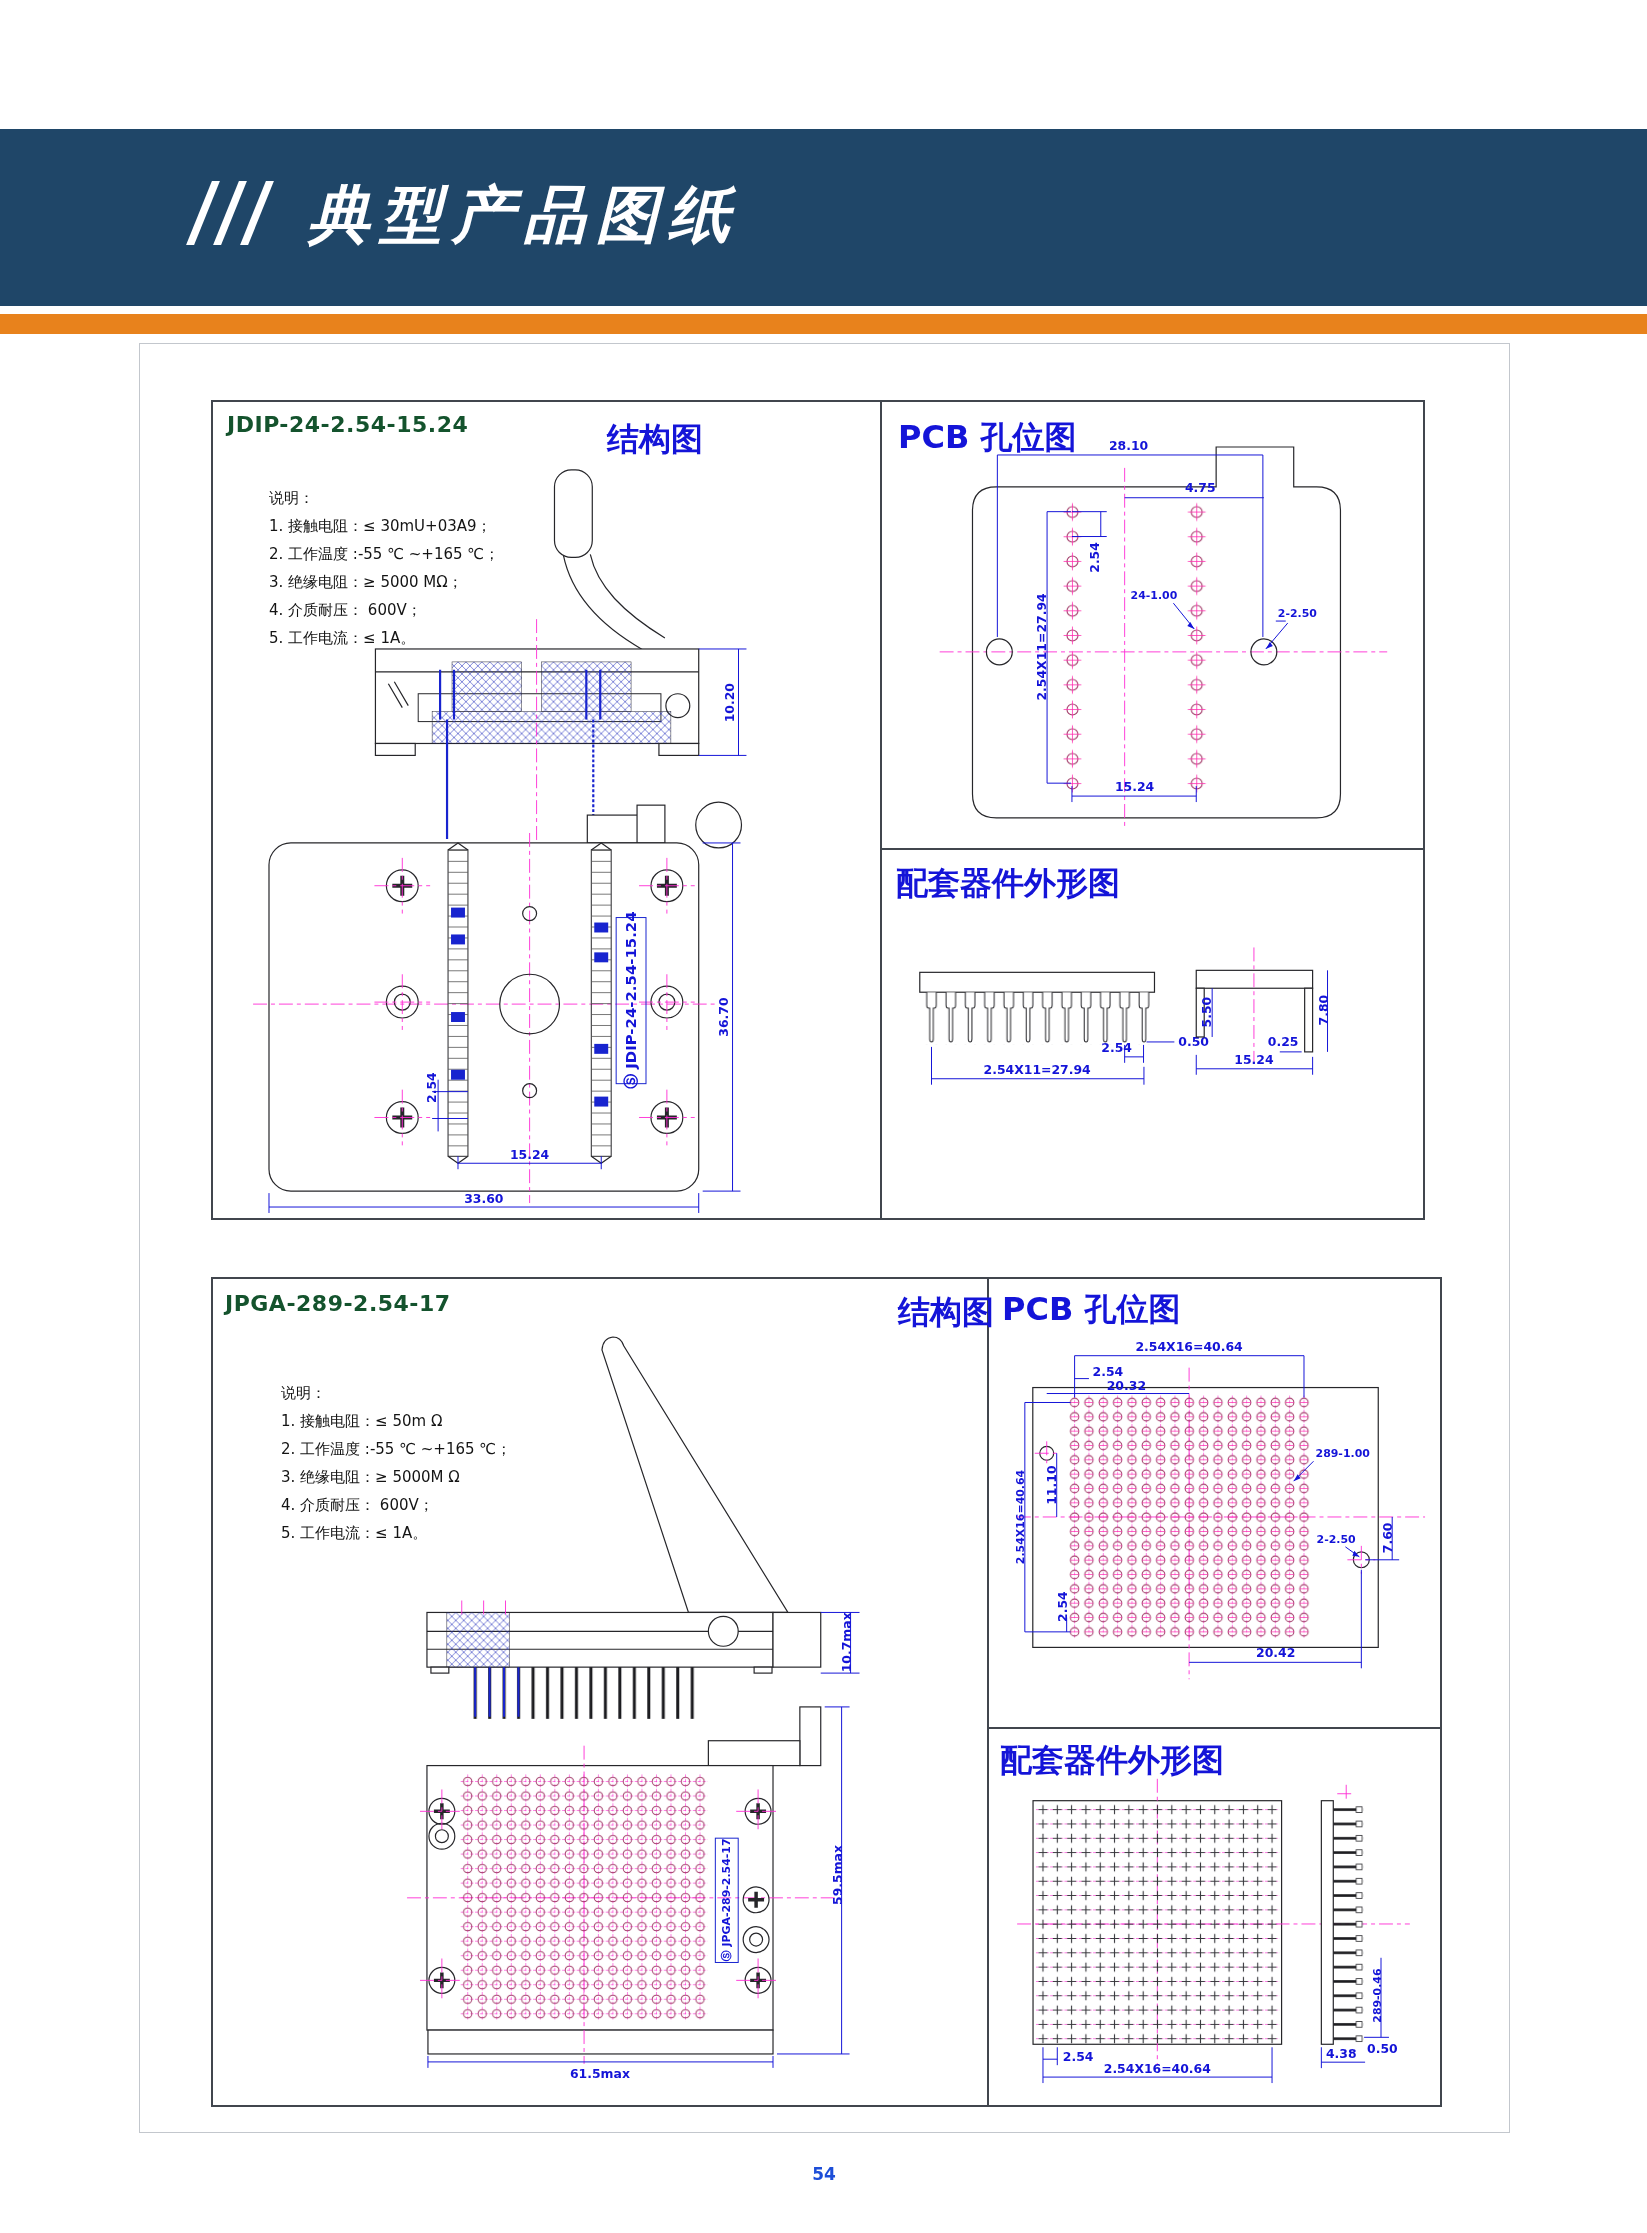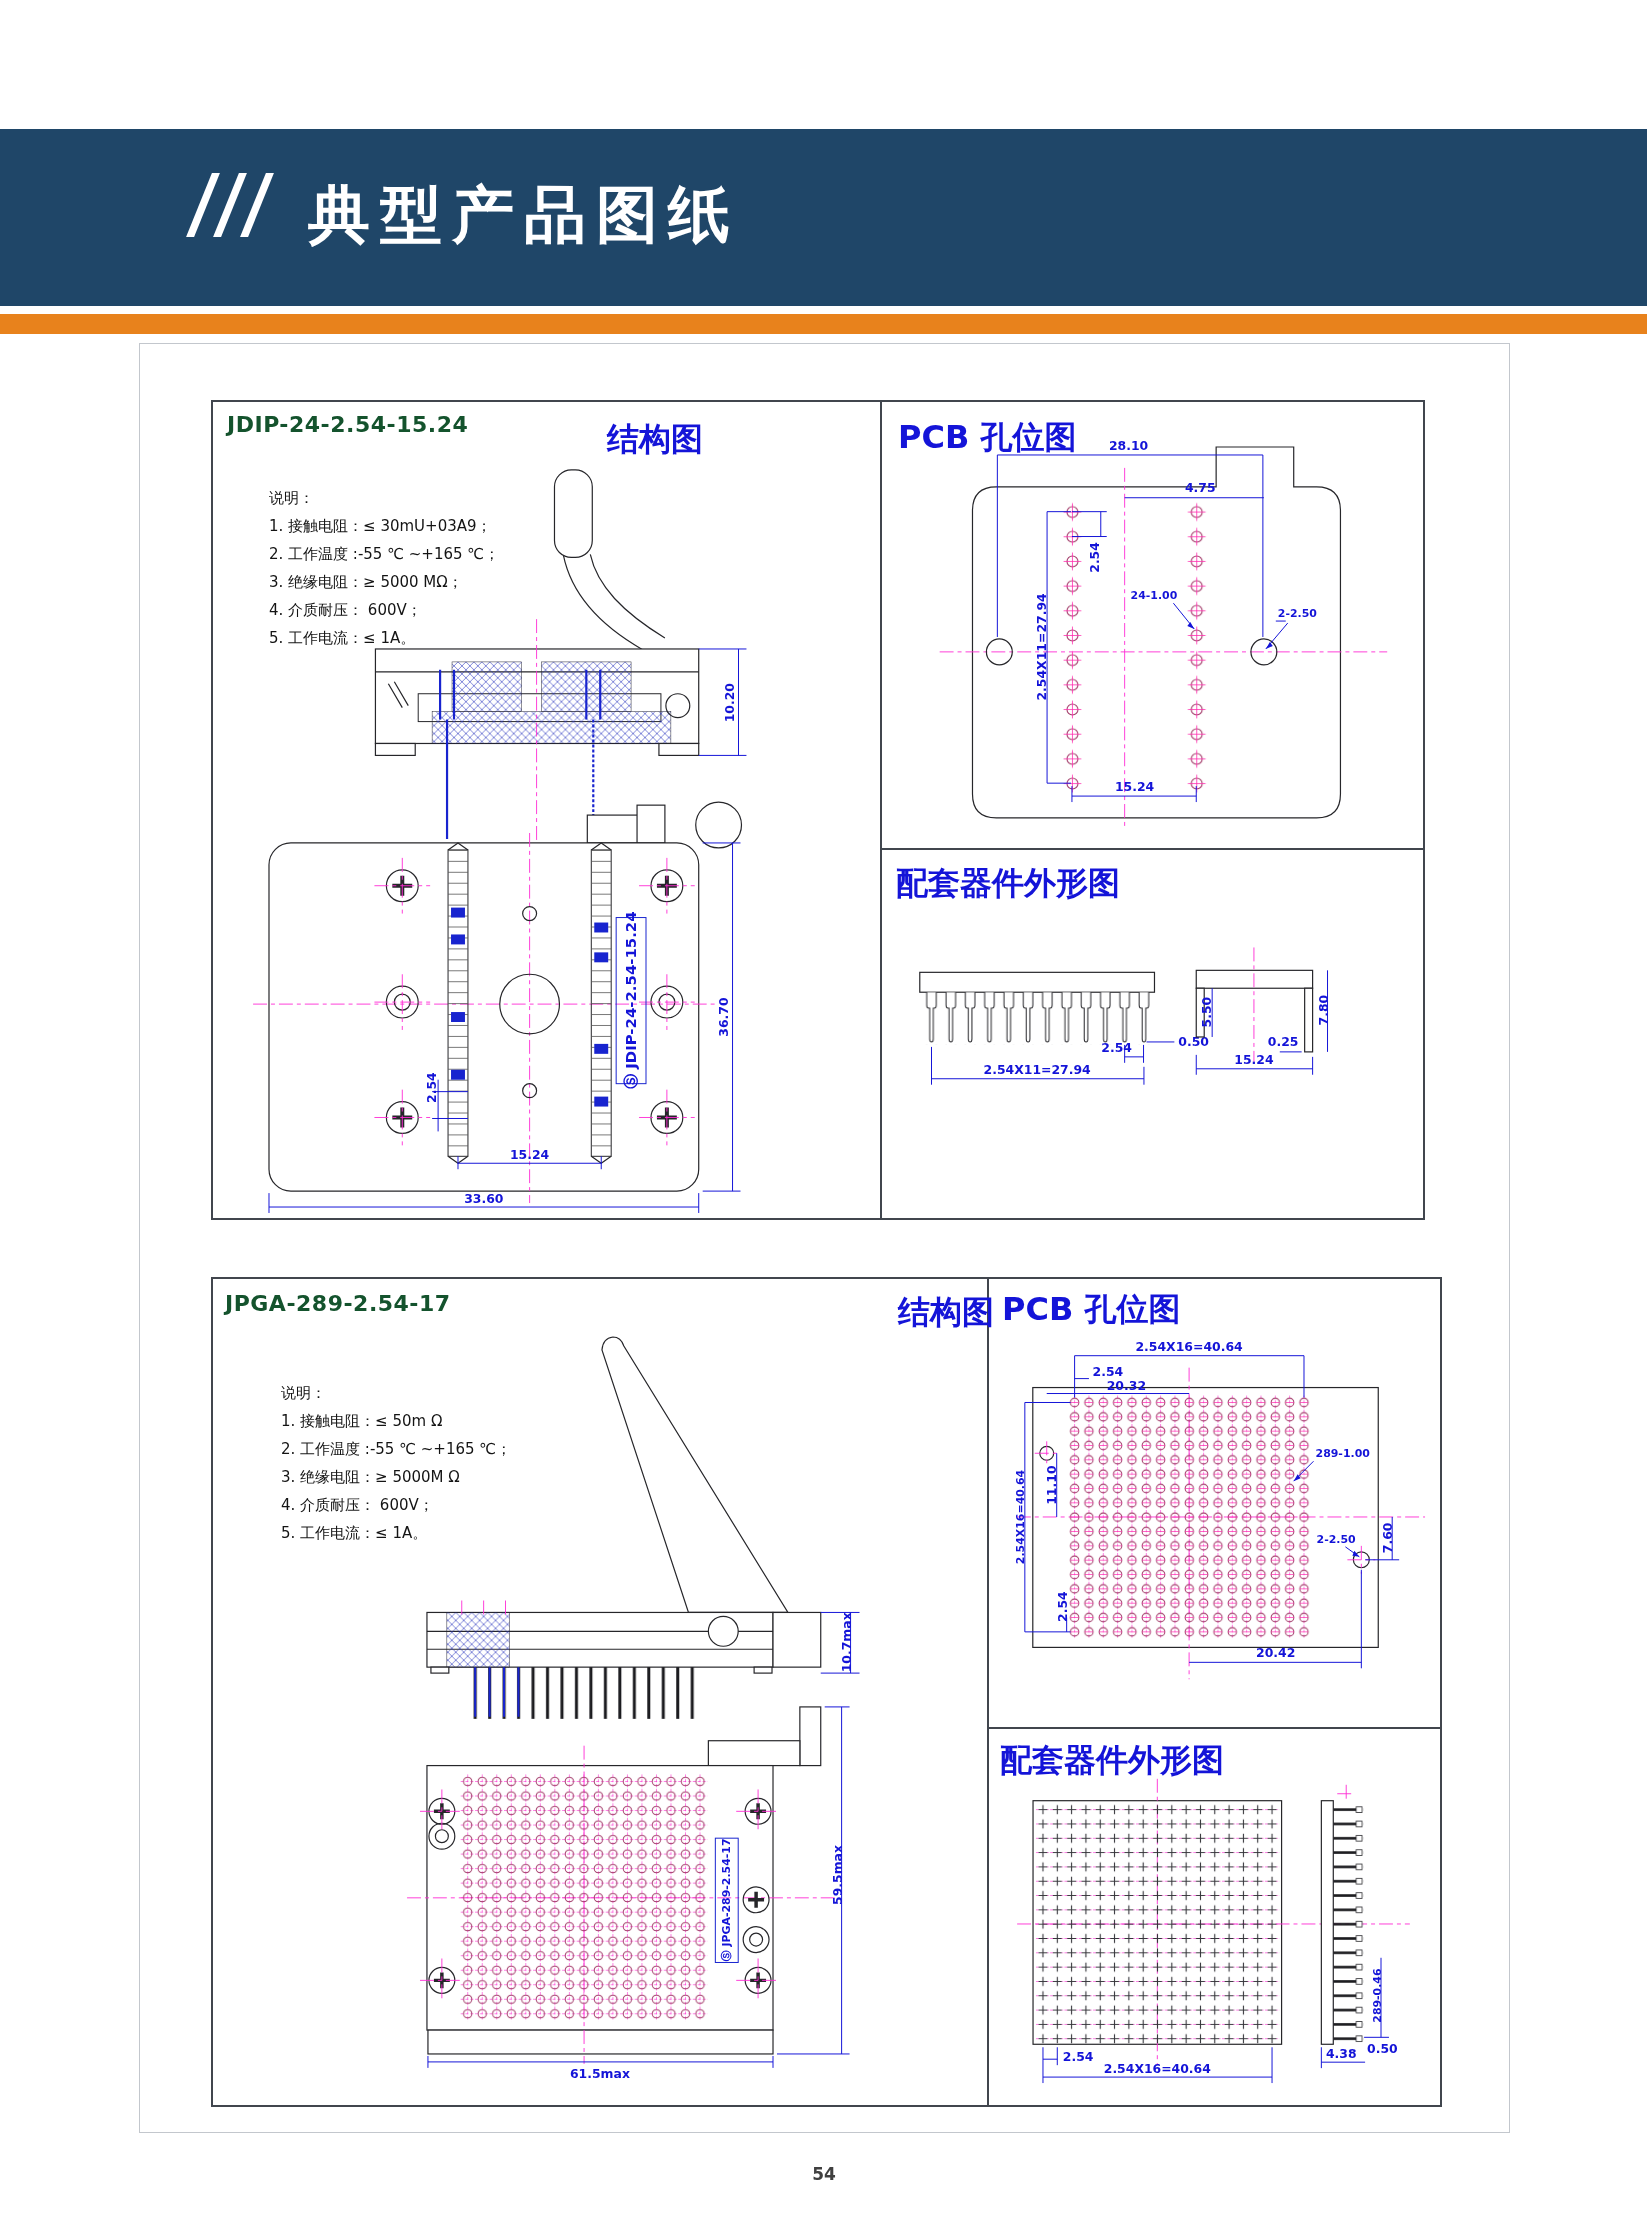--- a/index.html
+++ b/index.html
@@ -1,30 +1,30 @@
 <!DOCTYPE html>
 <html><head>
 <meta charset="utf-8">
 <style>
   html,body{margin:0;padding:0;background:#ffffff;}
   .page{position:relative;width:1648px;height:2234px;background:#fff;font-family:"DejaVu Sans",sans-serif;overflow:hidden;}
   .band{position:absolute;left:0;top:129px;width:1648px;height:177px;background:#1F4668;}
-  .band-inner{position:absolute;left:199px;top:44px;display:flex;color:#fff;}
+  .band-inner{position:absolute;left:199px;top:44px;display:flex;align-items:center;color:#fff;font-style:italic;}
   .chev{display:inline-block;width:10px;height:64px;border-left:8px solid #fff;transform:skewX(-22deg);margin-right:9px;}
   .title-main{font-size:62px;font-weight:bold;letter-spacing:10px;margin-left:28px;}
   .title-sub{font-size:52px;font-weight:bold;letter-spacing:4px;margin-left:46px;}
   .obar{position:absolute;left:0;top:314px;width:1648px;height:20px;background:#E8821C;}
   .frame{position:absolute;left:139px;top:343px;width:1369px;height:1788px;border:1px solid #c3c7cd;}
   .pbox{position:absolute;border:2px solid #41464e;background:#fff;}
   .vdiv,.hdiv{position:absolute;background:#41464e;}
   .model{position:absolute;color:#14532d;font-weight:bold;font-size:22px;letter-spacing:0.5px;white-space:nowrap;}
   .seclab{position:absolute;color:#1414D8;font-weight:bold;font-size:32px;white-space:nowrap;}
   .notes{position:absolute;font-size:15px;font-weight:400;color:#141414;line-height:28px;white-space:nowrap;}
   .notes .nt{display:block;}
-  .pnum{position:absolute;top:2164px;left:0;width:1648px;text-align:center;font-size:17px;font-weight:bold;color:#404040;}
+  .pnum{position:absolute;top:2164px;left:0;width:1648px;text-align:center;font-size:17px;font-weight:bold;color:#1d4ed8;}
   svg{position:absolute;overflow:visible;}
   .k{stroke:#26262a;stroke-width:1.2;fill:none;}
   .kf{stroke:#26262a;stroke-width:1.2;fill:#ffffff;}
   .kt{stroke:#26262a;stroke-width:1;fill:none;}
   .b{stroke:#1414D8;stroke-width:1;fill:none;}
   .bt{fill:#1414D8;font-weight:bold;font-size:12.5px;font-family:"DejaVu Sans",sans-serif;}
   .bts{fill:#1414D8;font-weight:bold;font-size:11px;font-family:"DejaVu Sans",sans-serif;}
   .btv{fill:#1414D8;font-weight:bold;font-size:15px;font-family:"DejaVu Sans",sans-serif;}
   .m{stroke:#FF2AD4;stroke-width:.9;fill:none;stroke-dasharray:14 4 4 4;}
   .bl{stroke:#1824CF;fill:none;}

